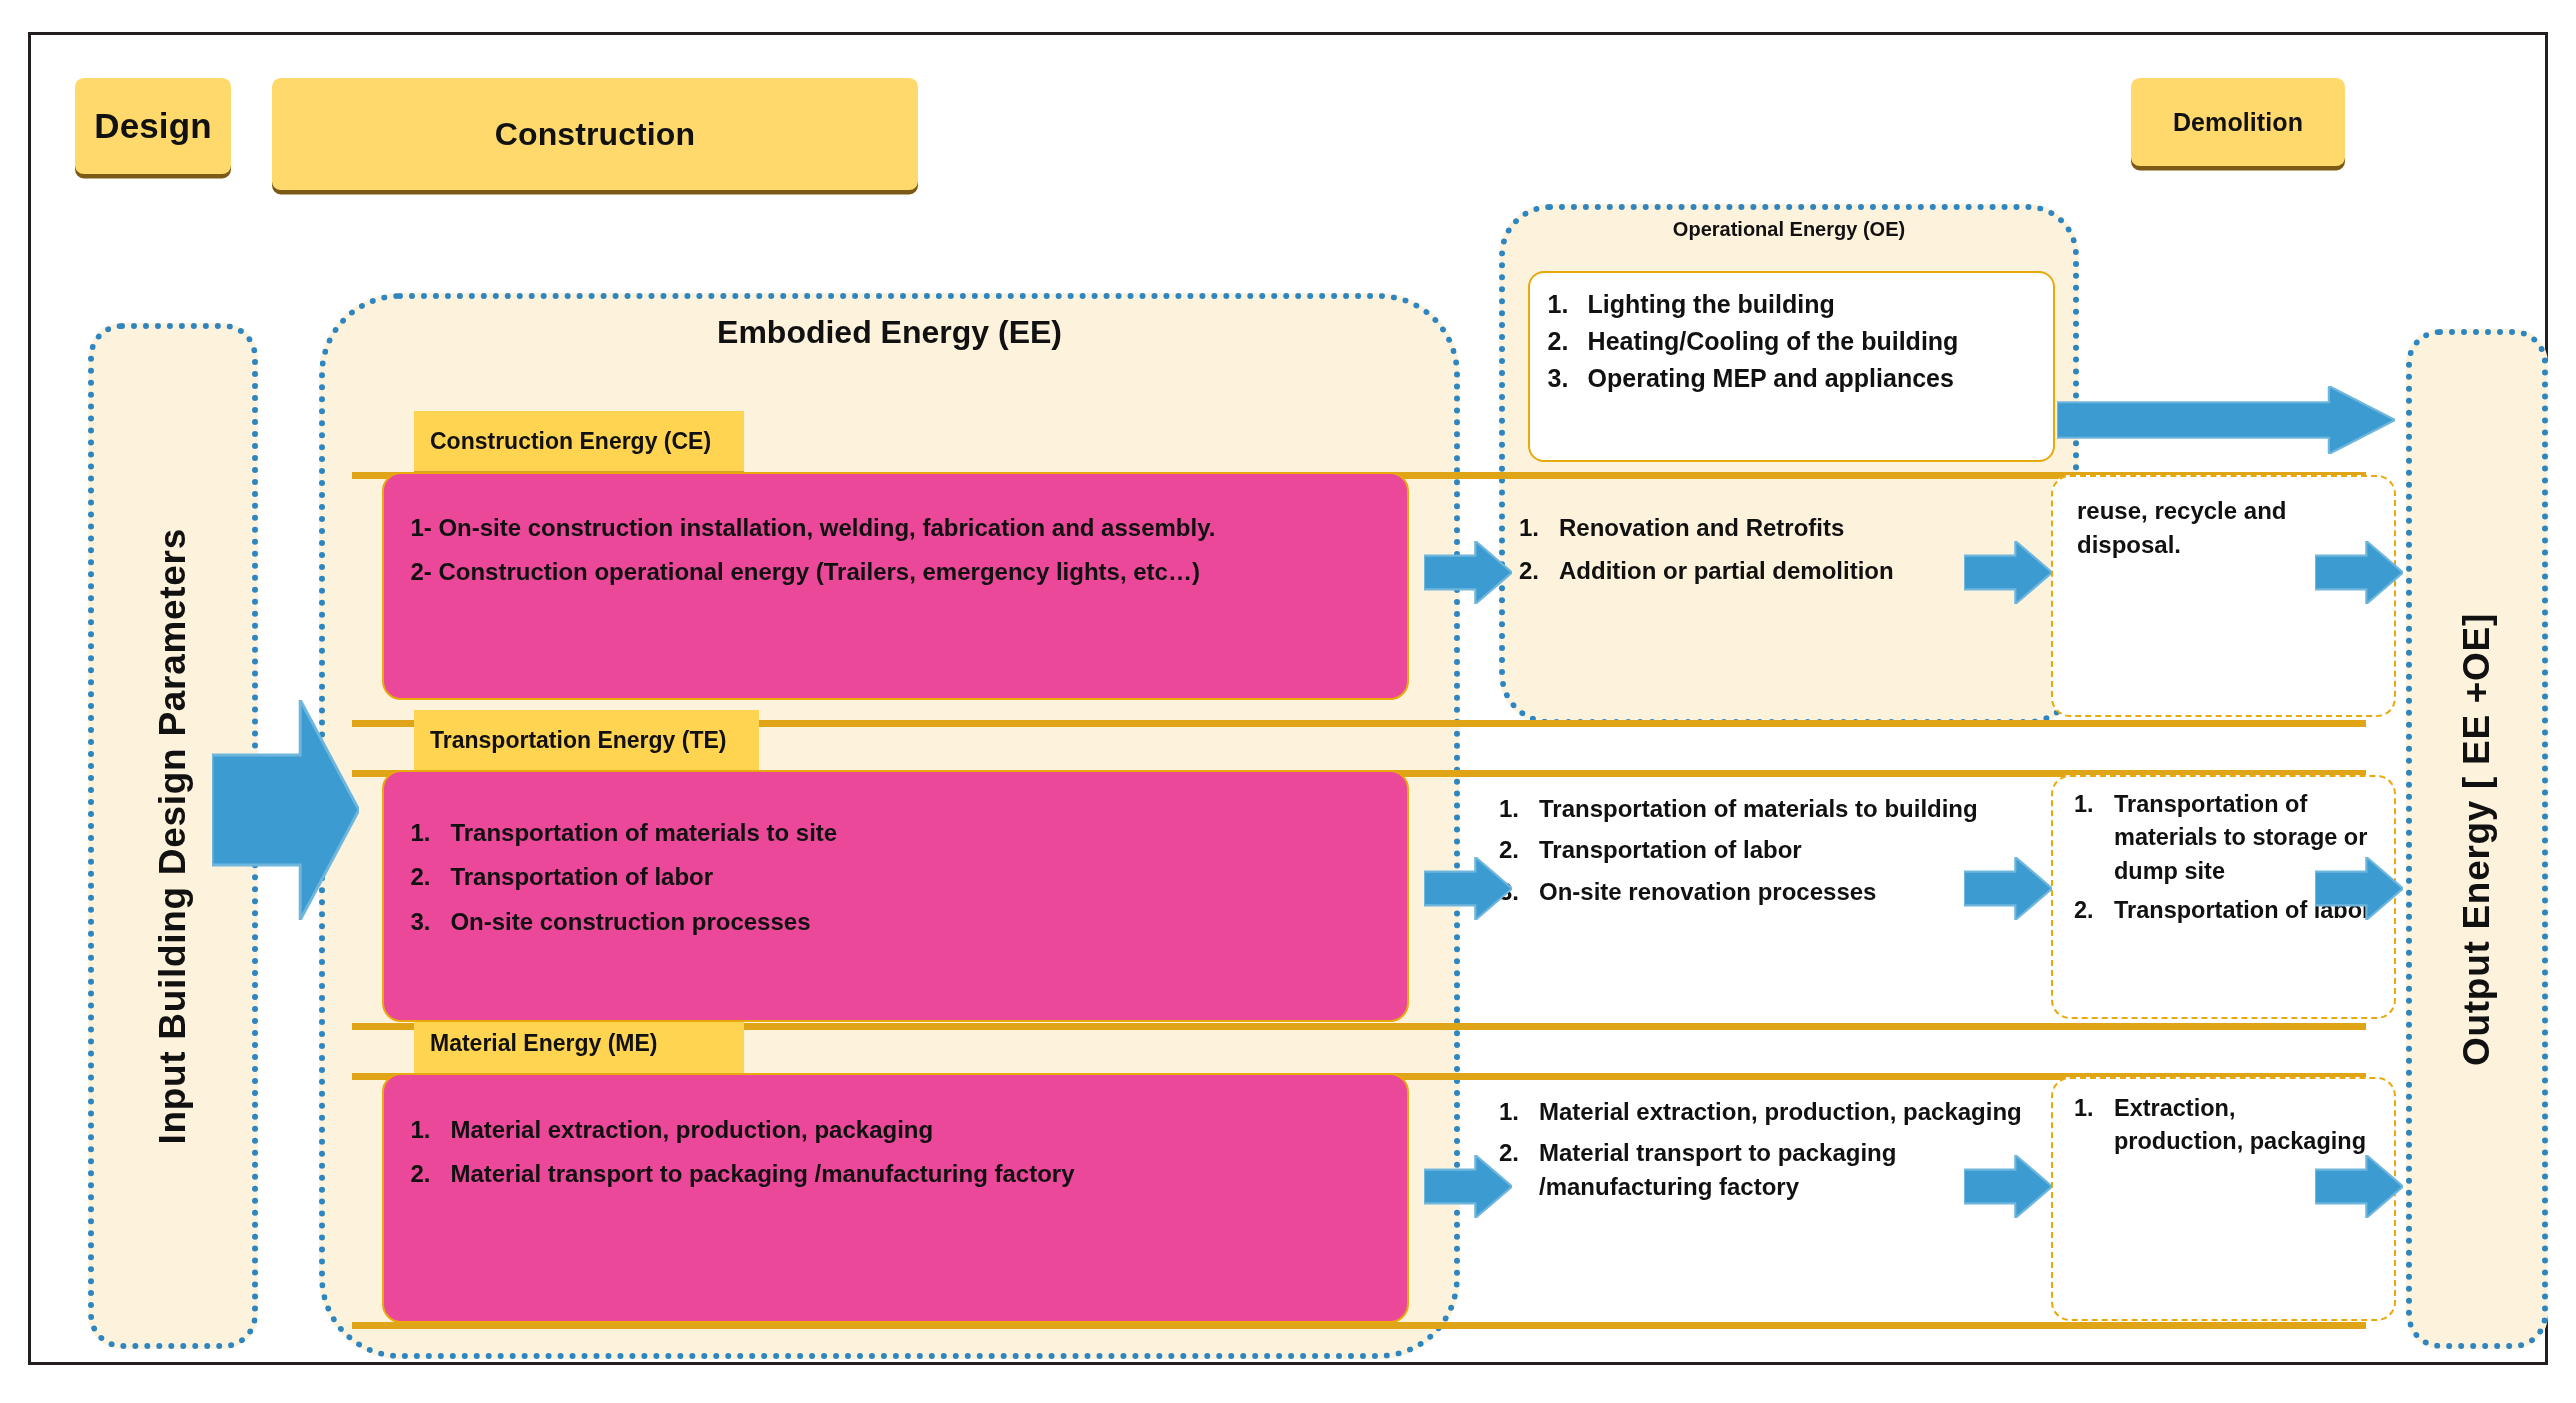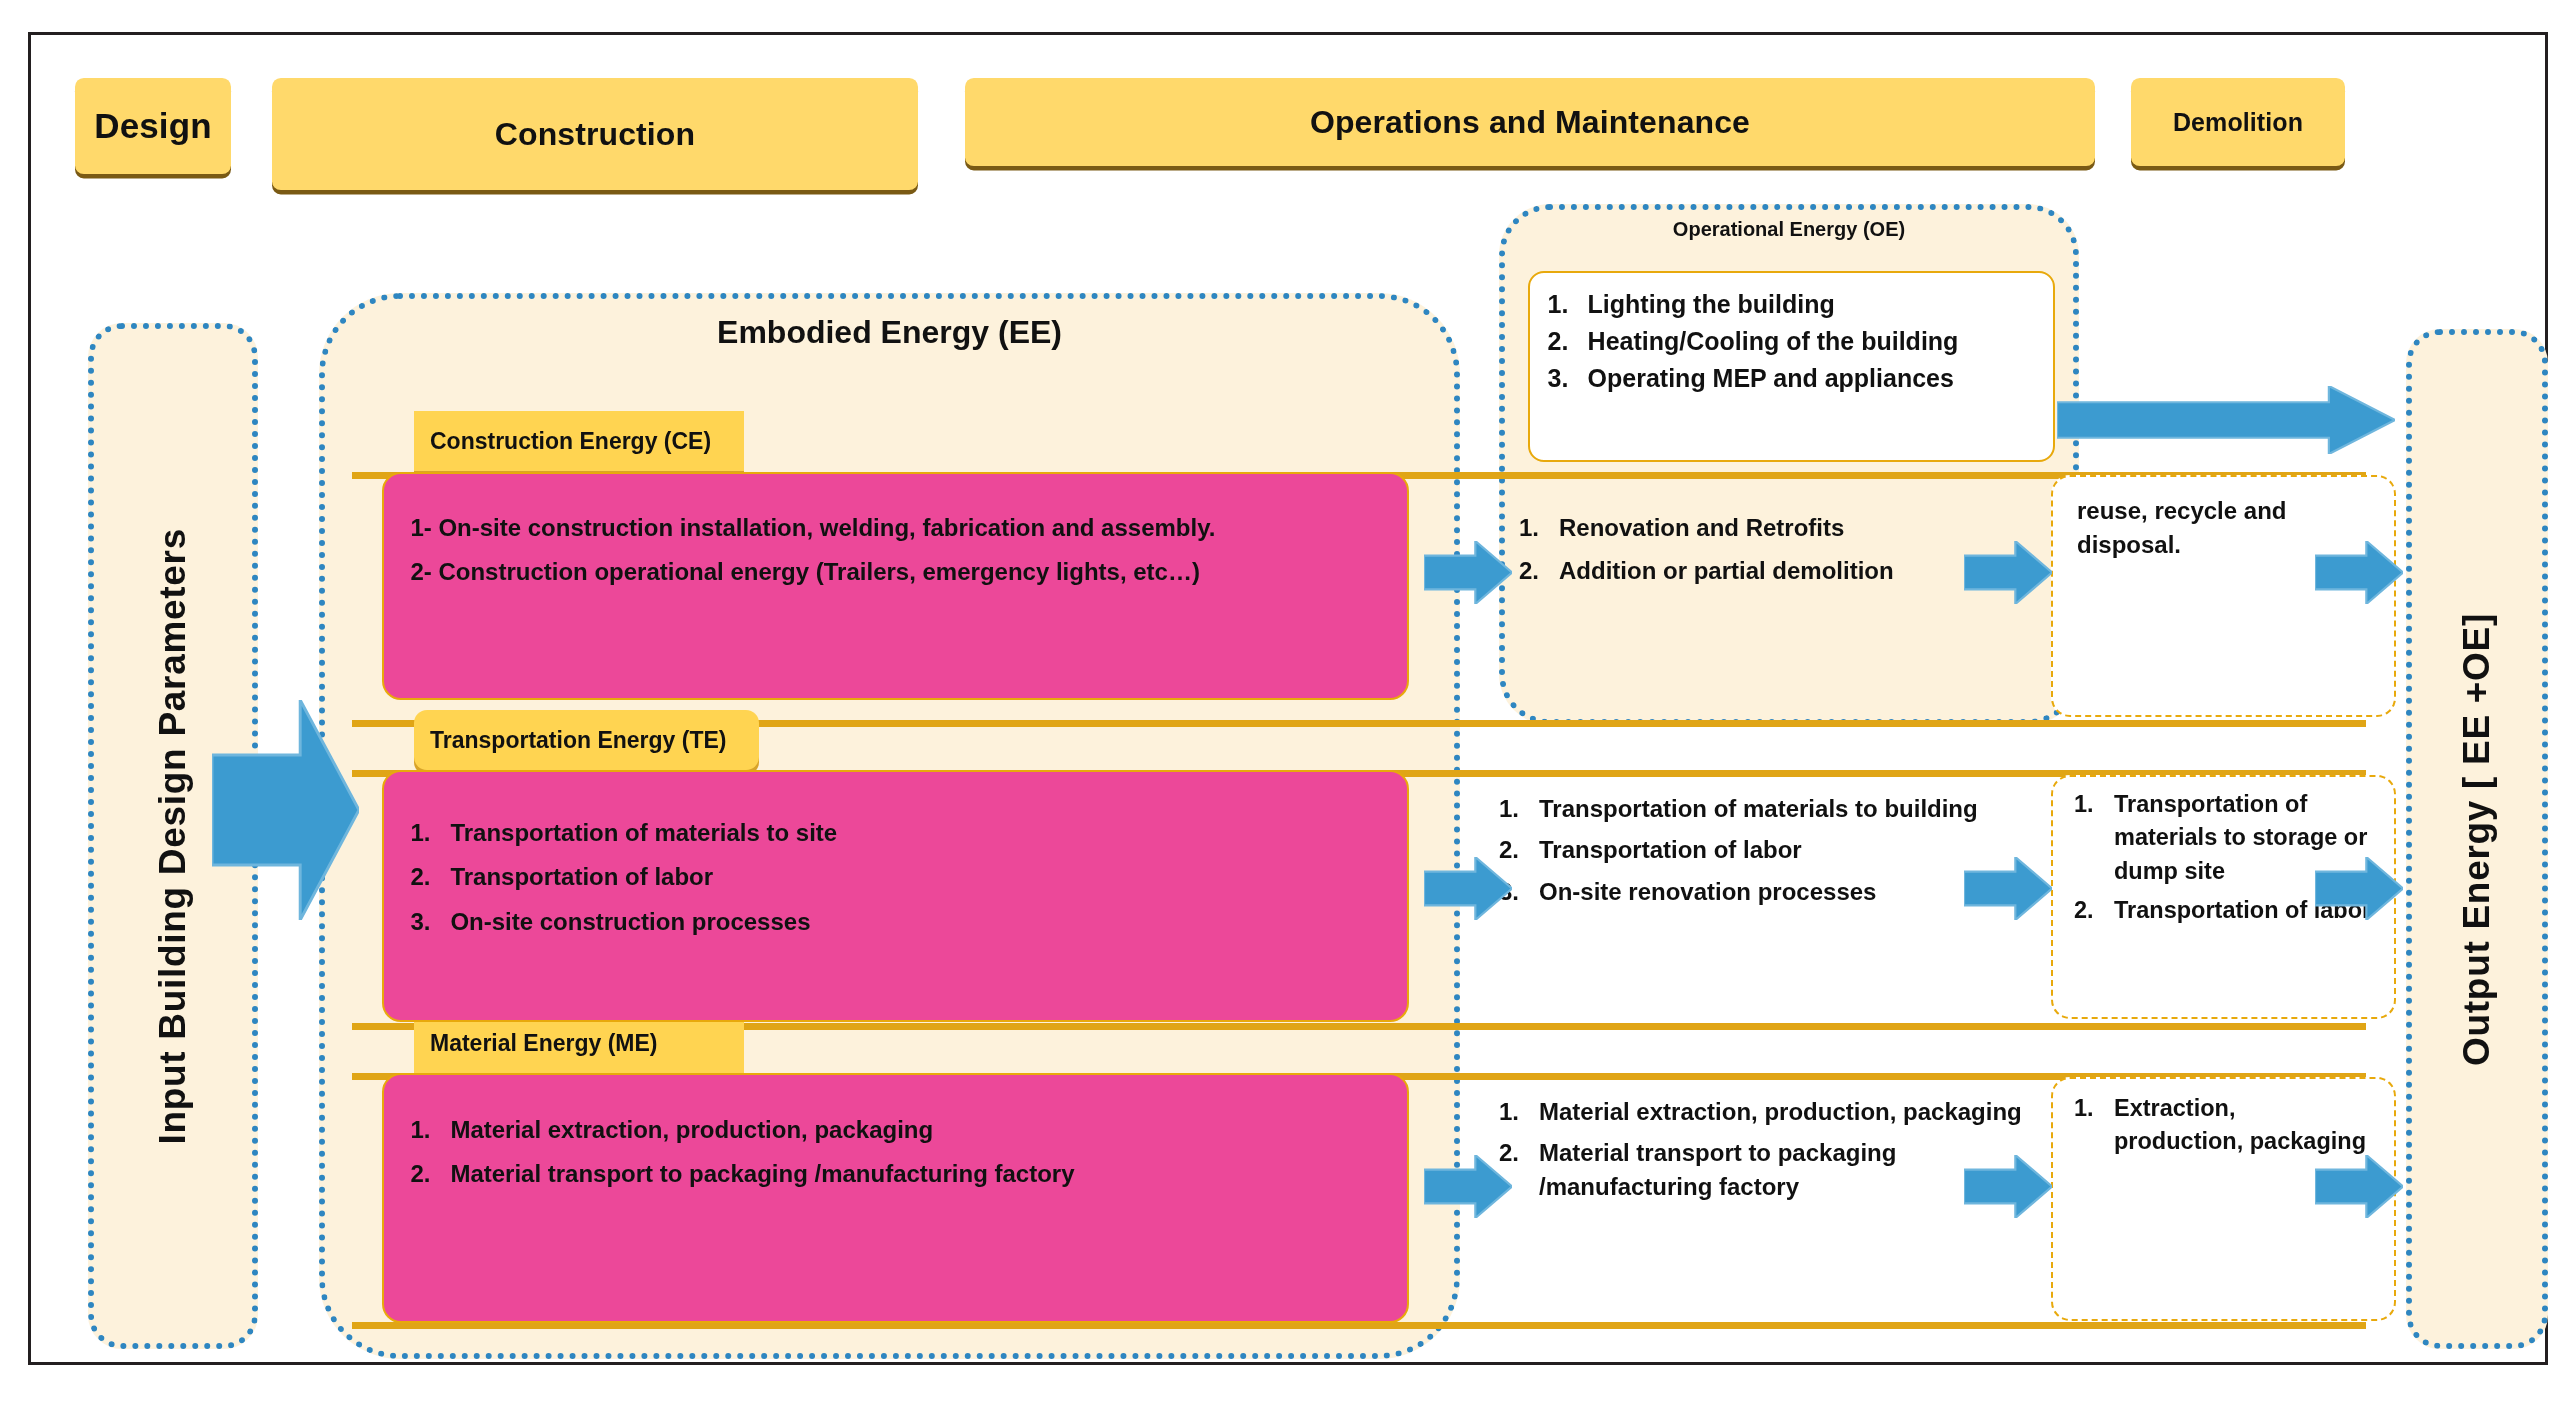--- a/index.html
+++ b/index.html
@@ -158,23 +158,20 @@
 <body>
 
 <div id="frame">
 
   <div class="phase" id="phase-design">
     <span>Design</span>
   </div>
   <div class="phase" id="phase-construction">
     <span>Construction</span>
   </div>
-  <div class="phase" id="phase-om">
-    <span>Operations and Maintenance</span>
-  </div>
   <div class="phase" id="phase-demolition">
     <span>Demolition</span>
   </div>
 
   <div class="side-band" id="input-band">
     <span class="vtext">Input Building Design Parameters</span>
   </div>
 
   <div class="side-band" id="output-band">
     <span class="vtext">Output Energy [ EE +OE]</span>
@@ -205,21 +202,21 @@
   <div class="hrule" style="left:321px;  top:437px;  width:2014px;"></div>
   <div class="hrule" style="left:321px;  top:685px;  width:2014px;"></div>
   <div class="hrule" style="left:321px;  top:735px; width:2014px;"></div>
   <div class="hrule" style="left:321px;  top:988px; width:2014px;"></div>
   <div class="hrule" style="left:321px;  top:1038px; width:2014px;"></div>
   <div class="hrule" style="left:321px;  top:1287px; width:2014px;"></div>
 
   <div class="tab" style="left:383px; top:376px;  width:330px; height:60px;">
     <span>Construction  Energy (CE)</span>
   </div>
-  <div class="tab" style="left:383px; top:675px;  width:345px; height:60px;border-radius:13px;">
+  <div class="tab" style="left:383px; top:675px;  width:345px; height:60px;">
     <span>Transportation  Energy (TE)</span>
   </div>
   <div class="tab" style="left:383px; top:978px; width:330px; height:60px;">
     <span>Material  Energy (ME)</span>
   </div>
 
   <div class="card" style="left:351px; top:437px; width:1027px; height:228px;">
     <div class="plaintext" style="left:26.4px; top:37px; width:983px;">
       <div>1- On-site construction installation, welding, fabrication and assembly.</div>
       <div style="margin-top:10.3px;">2- Construction operational energy (Trailers, emergency lights, etc…)</div>

